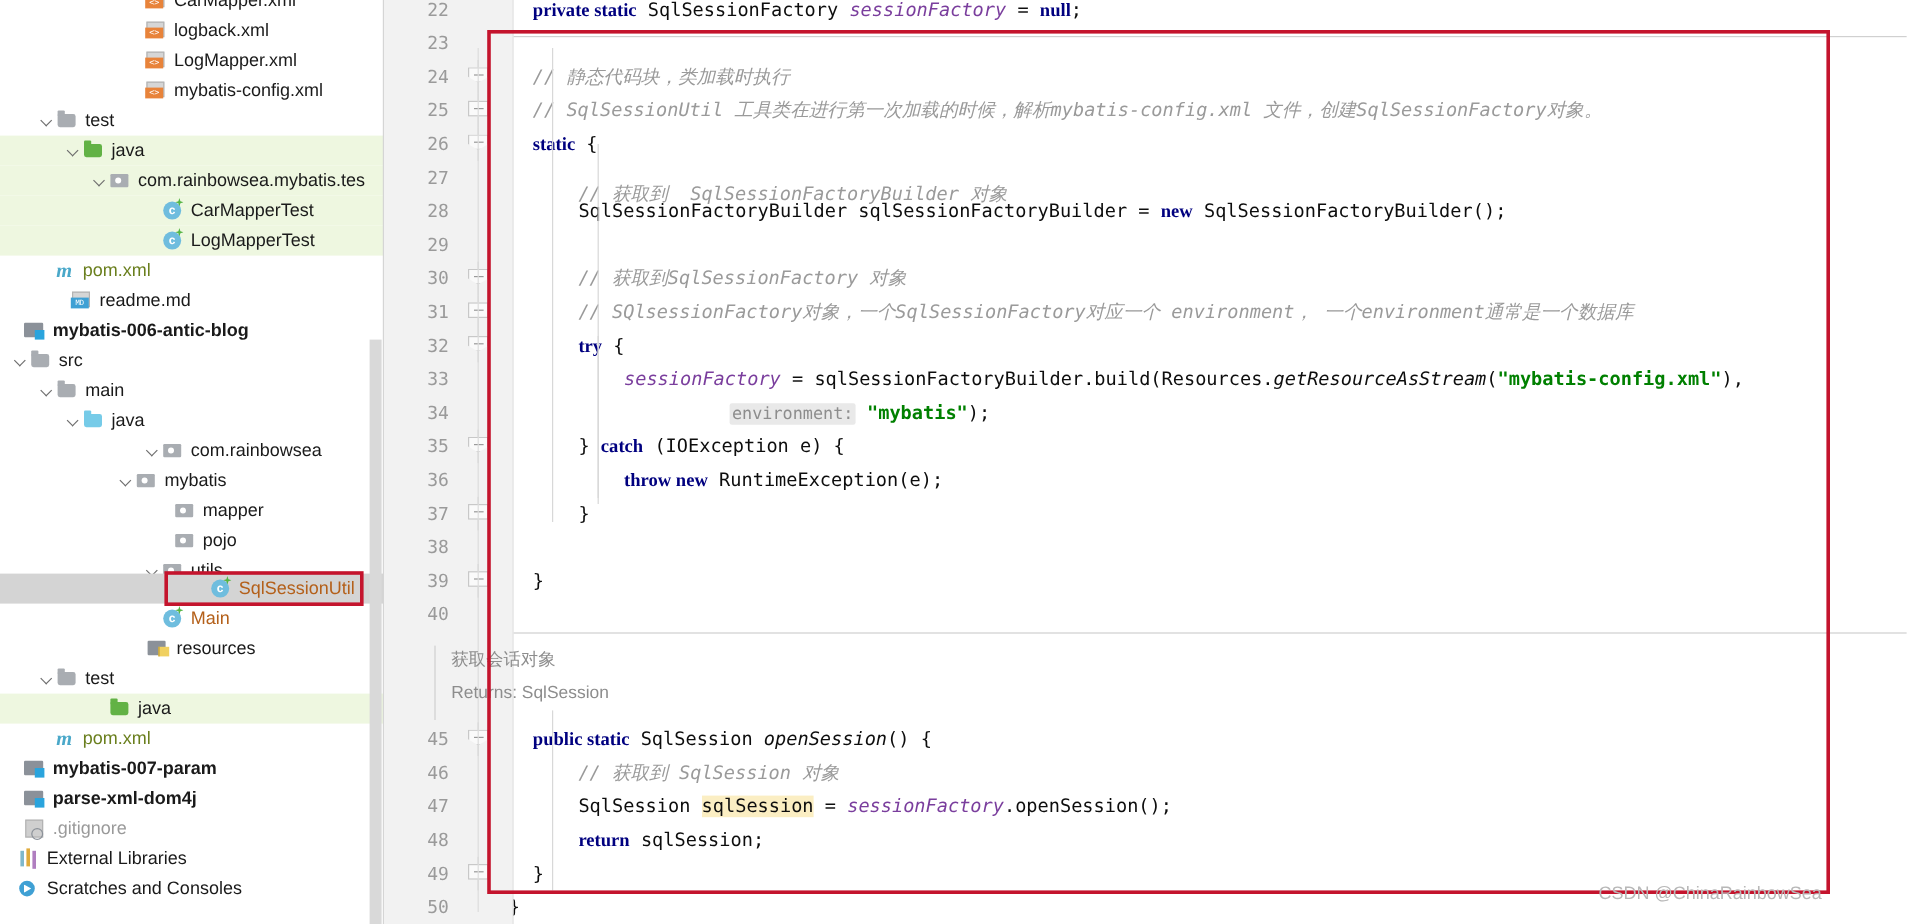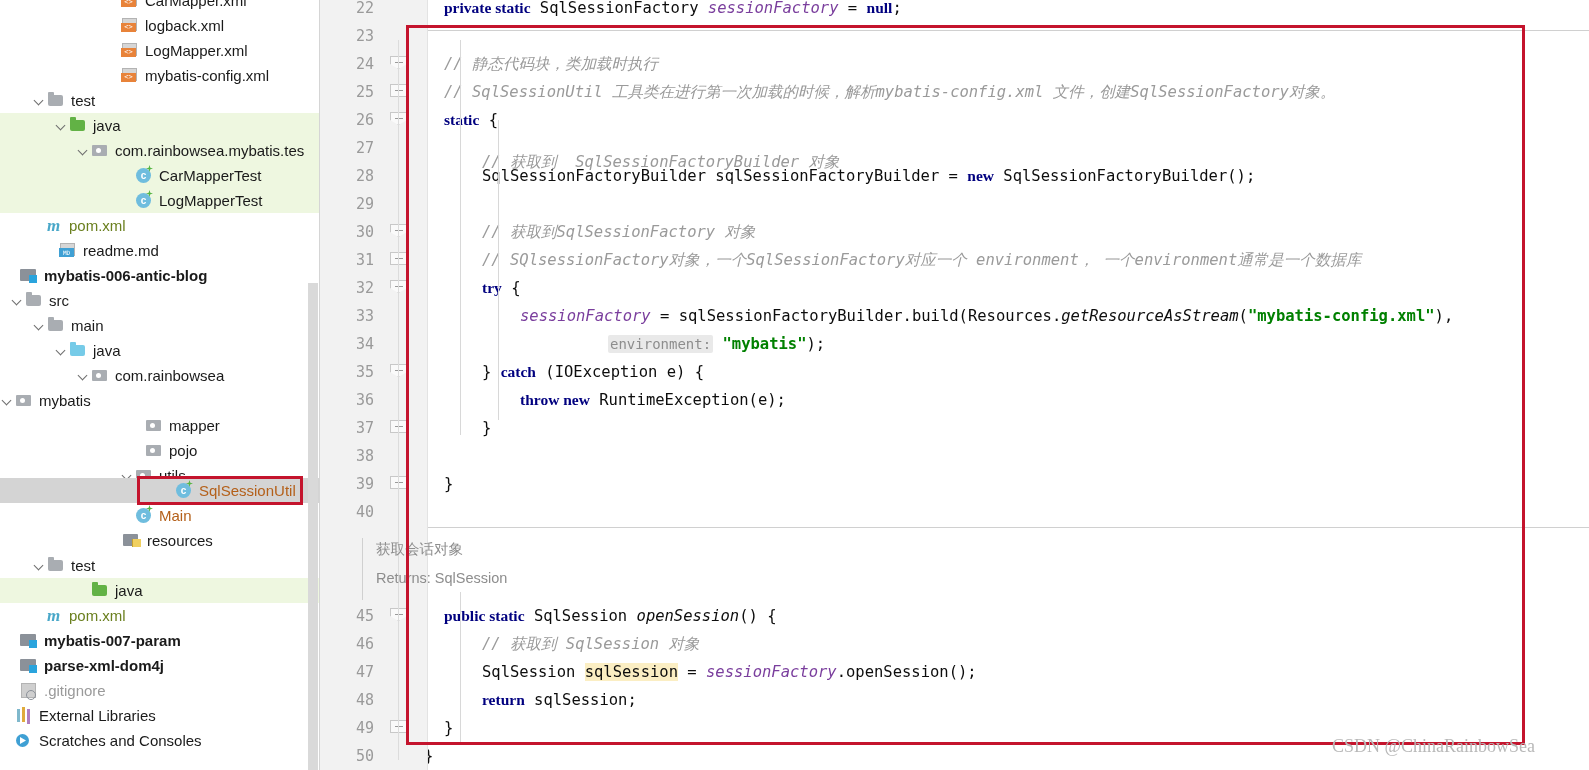--- a/index.html
+++ b/index.html
@@ -203,22 +203,22 @@
   #red-rect-code{
     position:absolute;left:406px;top:25px;width:1119px;height:720px;
     border:3px solid #c4142d;box-sizing:border-box;pointer-events:none;
   }
   #red-rect-tree{
     position:absolute;left:137px;top:476px;width:166px;height:29px;
     border:3px solid #c4142d;box-sizing:border-box;pointer-events:none;
   }
 
   #watermark{
-    position:absolute;left:1332px;top:736px;font-size:18px;color:#b8b8b8;
-    font-family:Liberation Serif, serif;white-space:nowrap;
+    position:absolute;left:1332px;top:736px;font-size:15px;color:#b8b8b8;
+    font-family:Liberation Sans, sans-serif;white-space:nowrap;
   }
 </style>
 </head>
 <body>
 
 <div id="app">
 
   <div id="sidebar">
     <div id="tree-rows">
         <div class="tree-row " style="position: absolute; left: 0px; top: -12px; width: 320px;">
@@ -324,28 +324,28 @@
           </div>
         </div>
         <div class="tree-row " style="position: absolute; left: 0px; top: 338px; width: 320px;">
           <div class="tree-inner" style="padding-left: 54px;">
             <span class="twisty open"></span>
             <span class="ico ico-folder ico-folder-blue"></span>
             <span class="lbl ">java</span>
           </div>
         </div>
         <div class="tree-row " style="position: absolute; left: 0px; top: 363px; width: 320px;">
-          <div class="tree-inner" style="padding-left: 76px;">
+          <div class="tree-inner" style="padding-left: 120px;">
             <span class="twisty open"></span>
             <span class="ico ico-pkg"></span>
             <span class="lbl ">com.rainbowsea</span>
           </div>
         </div>
         <div class="tree-row " style="position: absolute; left: 0px; top: 388px; width: 320px;">
-          <div class="tree-inner" style="">
+          <div class="tree-inner" style="padding-left: 98px;">
             <span class="twisty open"></span>
             <span class="ico ico-pkg"></span>
             <span class="lbl ">mybatis</span>
           </div>
         </div>
         <div class="tree-row " style="position: absolute; left: 0px; top: 413px; width: 320px;">
           <div class="tree-inner" style="padding-left: 130px;">
             <span class="twisty "></span>
             <span class="ico ico-pkg"></span>
             <span class="lbl ">mapper</span>

